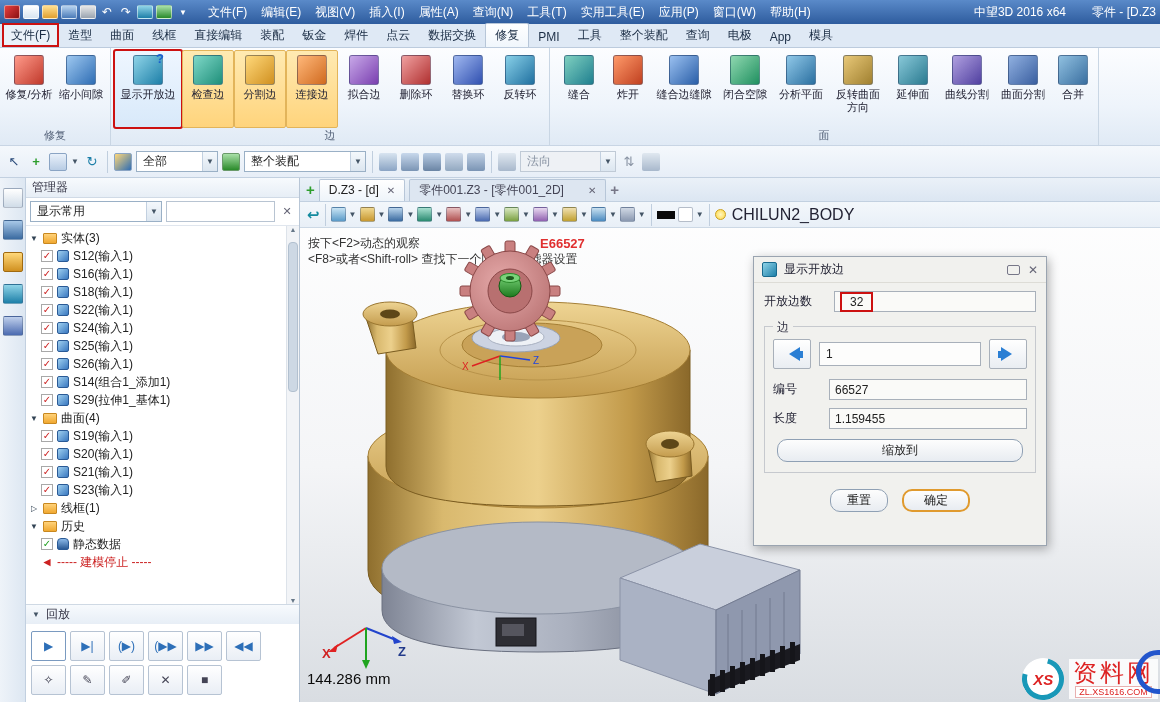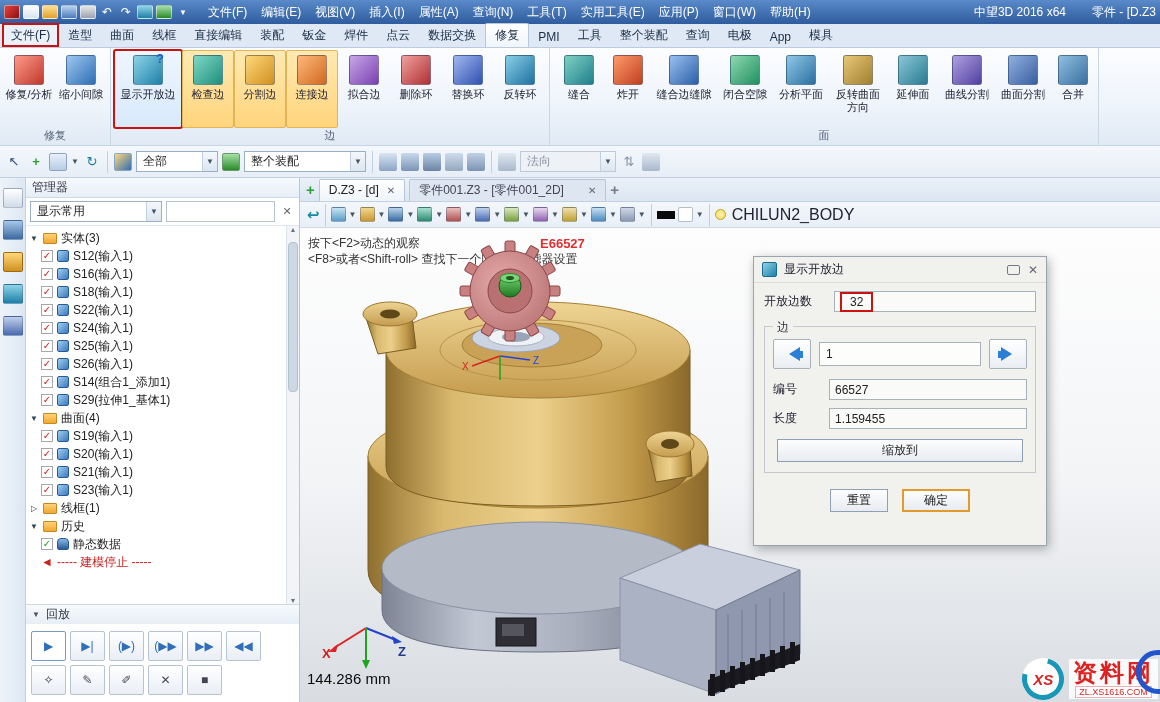--- a/index.html
+++ b/index.html
@@ -101,31 +101,31 @@
   .field{flex:1;height:21px;background:#fafaf8;border:1px solid #a8b0ba;display:flex;align-items:center;padding:0 5px;}
   .annot32{display:inline-block;border:2px solid #cc1111;padding:0 8px;line-height:16px;}
   .grp{border:1px solid #c6c9ce;margin:14px 10px 0;position:relative;padding:12px 8px 10px;}
   .grp-label{position:absolute;top:-8px;left:8px;background:#f1f1ee;padding:0 4px;color:#334;}
   .navrow{display:flex;align-items:center;gap:8px;}
   .navbtn{width:38px;height:30px;border:1px solid #a8b0ba;background:linear-gradient(#fff,#e9edf2);display:flex;align-items:center;justify-content:center;border-radius:2px;}
   .bigfield{flex:1;height:24px;background:#fdfdfc;border:1px solid #a8b0ba;display:flex;align-items:center;padding:0 6px;}
   .arrowL{width:0;height:0;border:7px solid transparent;border-right:11px solid #2b7fd4;margin-right:-4px;}
   .arrowR{width:0;height:0;border:7px solid transparent;border-left:11px solid #2b7fd4;margin-left:-4px;}
   .abar{width:7px;height:7px;background:#2b7fd4;}
-  .btn{height:23px;border:1px solid #8fa0b4;background:linear-gradient(#fdfdfd,#e8ecf1);display:flex;align-items:center;justify-content:center;padding:0 16px;border-radius:0;}
+  .btn{height:23px;border:1px solid #8fa0b4;background:linear-gradient(#fdfdfd,#e8ecf1);display:flex;align-items:center;justify-content:center;padding:0 16px;border-radius:10px;}
   .btn.ok{border:2px solid #e09a2e;padding:0 20px;}
   .btnrow{display:flex;justify-content:center;gap:14px;margin-top:16px;}
   .wide{margin:10px 4px 0;}
 
   
   .watermark{position:absolute;right:2px;bottom:2px;display:flex;align-items:center;gap:5px;}
   .wm-ring{width:42px;height:42px;border:5px solid #1898b8;border-top-color:transparent;border-radius:50%;display:flex;align-items:center;justify-content:center;color:#d22;font-style:italic;font-weight:bold;font-size:15px;transform:rotate(-30deg);background:#fff;}
   .wm-ring span{transform:rotate(30deg);}
   .wm-texts{display:flex;flex-direction:column;align-items:center;background:rgba(255,255,255,.85);padding:1px 4px;}
-  .wm-name{font-size:24px;color:#d22;font-weight:bold;letter-spacing:3px;line-height:1.05;}
+  .wm-name{font-size:24px;color:#d22;font-weight:normal;letter-spacing:3px;line-height:1.05;}
   .wm-url{font-size:9px;color:#d22;border:1px solid #e8b0b0;padding:0 3px;background:#fff;}
   .wm-blue{position:absolute;right:-22px;bottom:6px;width:44px;height:44px;border:5px solid #2255cc;border-radius:50%;background:transparent;}
 </style>
 </head>
 <body>
 
 <div id="app">
 
   <div class="titlebar">
     <div class="qat">

